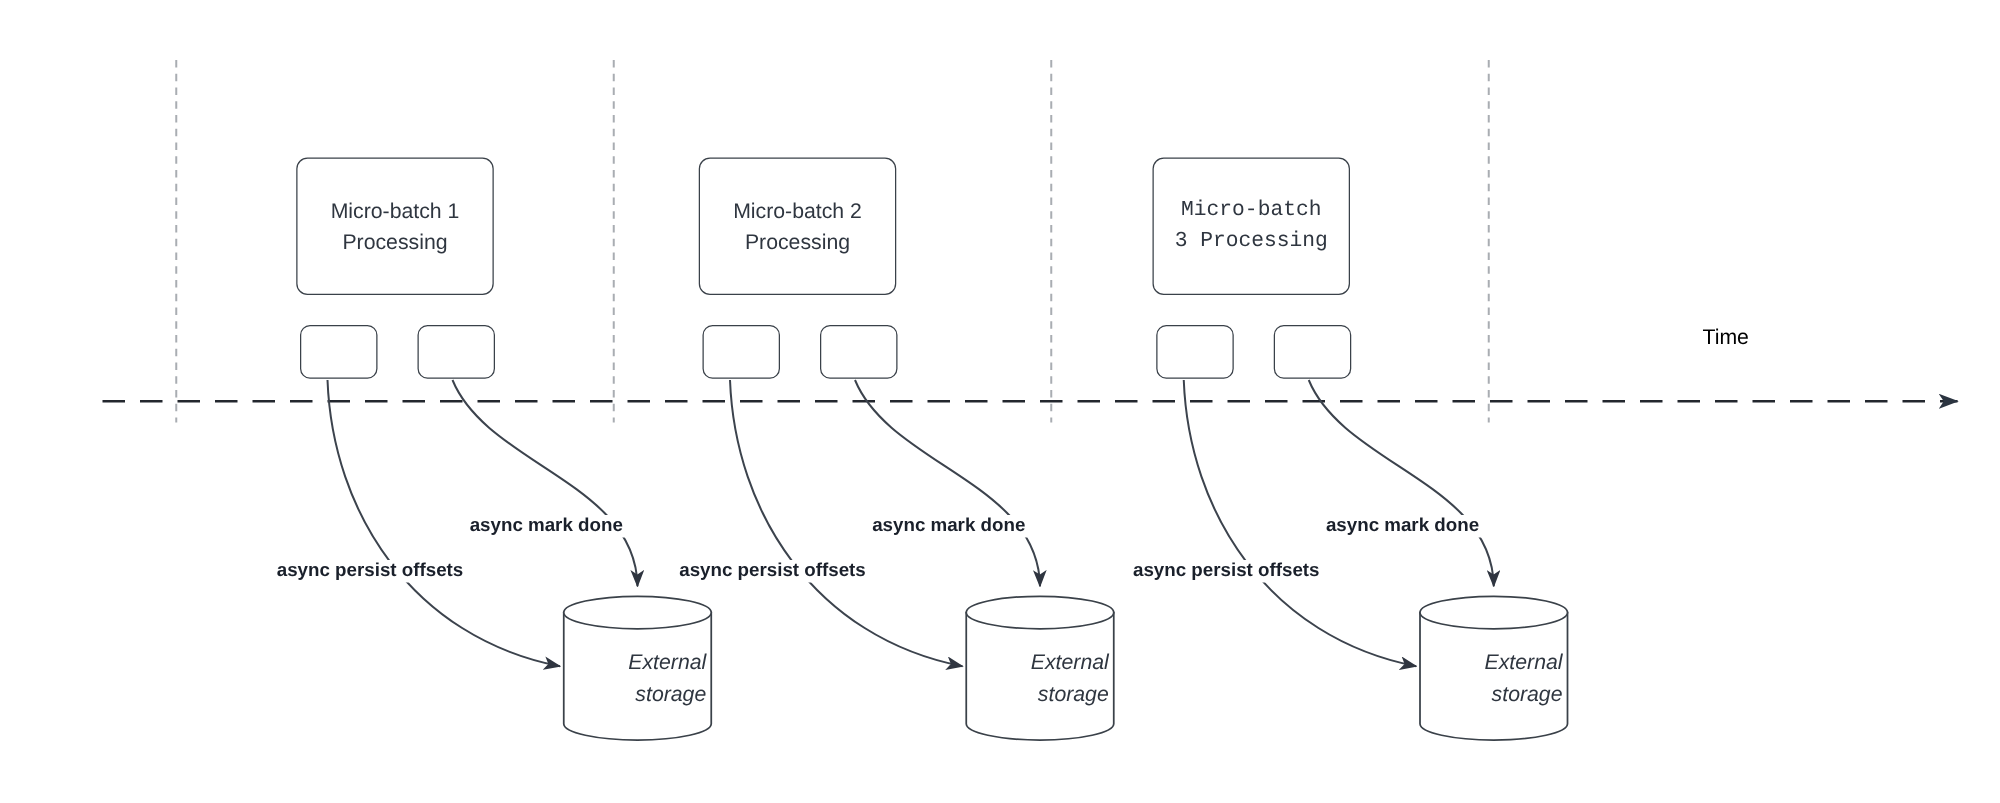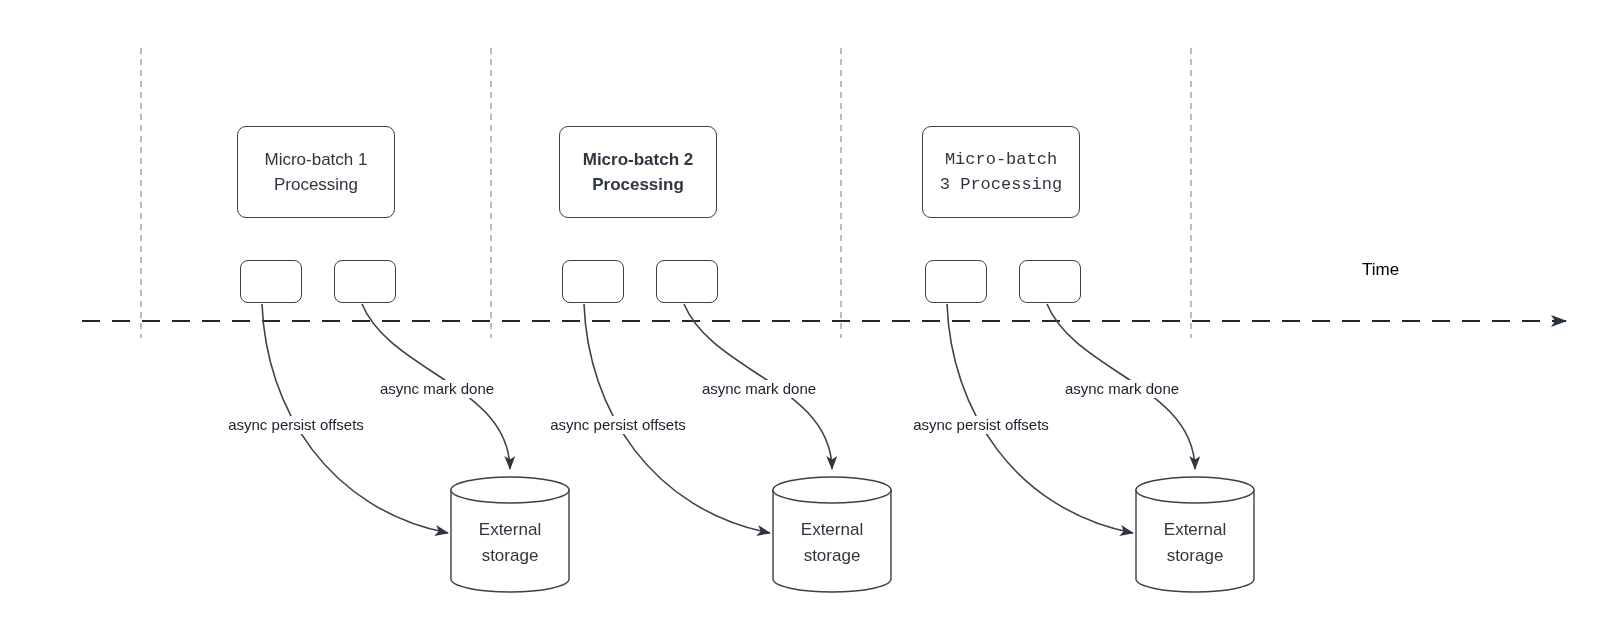--- a/index.html
+++ b/index.html
@@ -17,21 +17,21 @@
   }
   .canvas svg.layer {
     position: absolute;
     left: 0;
     top: 0;
   }
   .proc-box {
     position: absolute;
     top: 126px;
     width: 158px;
-    height: 92px;
+    height: 110px;
     border: 1px solid #3a4149;
     border-radius: 9px;
     background: #ffffff;
     display: flex;
     align-items: center;
     justify-content: center;
     text-align: center;
     font-size: 17px;
     line-height: 25px;
     color: #2f3640;
@@ -47,34 +47,36 @@
     border-radius: 8px;
     background: #ffffff;
     box-sizing: border-box;
   }
   .edge-label {
     position: absolute;
     transform: translateX(-50%);
     background: #ffffff;
     color: #1a202b;
     font-size: 15px;
-    font-weight: 400;
+    font-weight: 700;
     white-space: nowrap;
     padding: 0 3px;
     line-height: 18px;
+    margin-top: 32px;
   }
   .storage-label {
     position: absolute;
     top: 517px;
     width: 110px;
     transform: translateX(-50%);
-    text-align: center;
+    text-align: right;
     font-size: 17px;
     line-height: 26px;
     color: #2f3640;
+    font-style: italic;
   }
   .time-label {
     position: absolute;
     left: 1362px;
     top: 260px;
     font-size: 17px;
     color: #000000;
   }
 </style>
 </head>
@@ -122,21 +124,21 @@
     </g>
   </svg>
 
   <div class="proc-box" style="left:237px;">Micro-batch 1 Processing</div>
   <div class="task-box" style="left:240px;"></div>
   <div class="task-box" style="left:334px;"></div>
   <div class="edge-label" style="left:296px; top:416px;">async persist offsets</div>
   <div class="edge-label" style="left:437px; top:380px;">async mark done</div>
   <div class="storage-label" style="left:510px;">External storage</div>
 
-  <div class="proc-box" style="left:559px;font-weight:bold;">Micro-batch 2 Processing</div>
+  <div class="proc-box" style="left:559px;">Micro-batch 2 Processing</div>
   <div class="task-box" style="left:562px;"></div>
   <div class="task-box" style="left:656px;"></div>
   <div class="edge-label" style="left:618px; top:416px;">async persist offsets</div>
   <div class="edge-label" style="left:759px; top:380px;">async mark done</div>
   <div class="storage-label" style="left:832px;">External storage</div>
 
   <div class="proc-box" style="left:922px;font-family:Liberation Mono, monospace;">Micro-batch 3 Processing</div>
   <div class="task-box" style="left:925px;"></div>
   <div class="task-box" style="left:1019px;"></div>
   <div class="edge-label" style="left:981px; top:416px;">async persist offsets</div>

